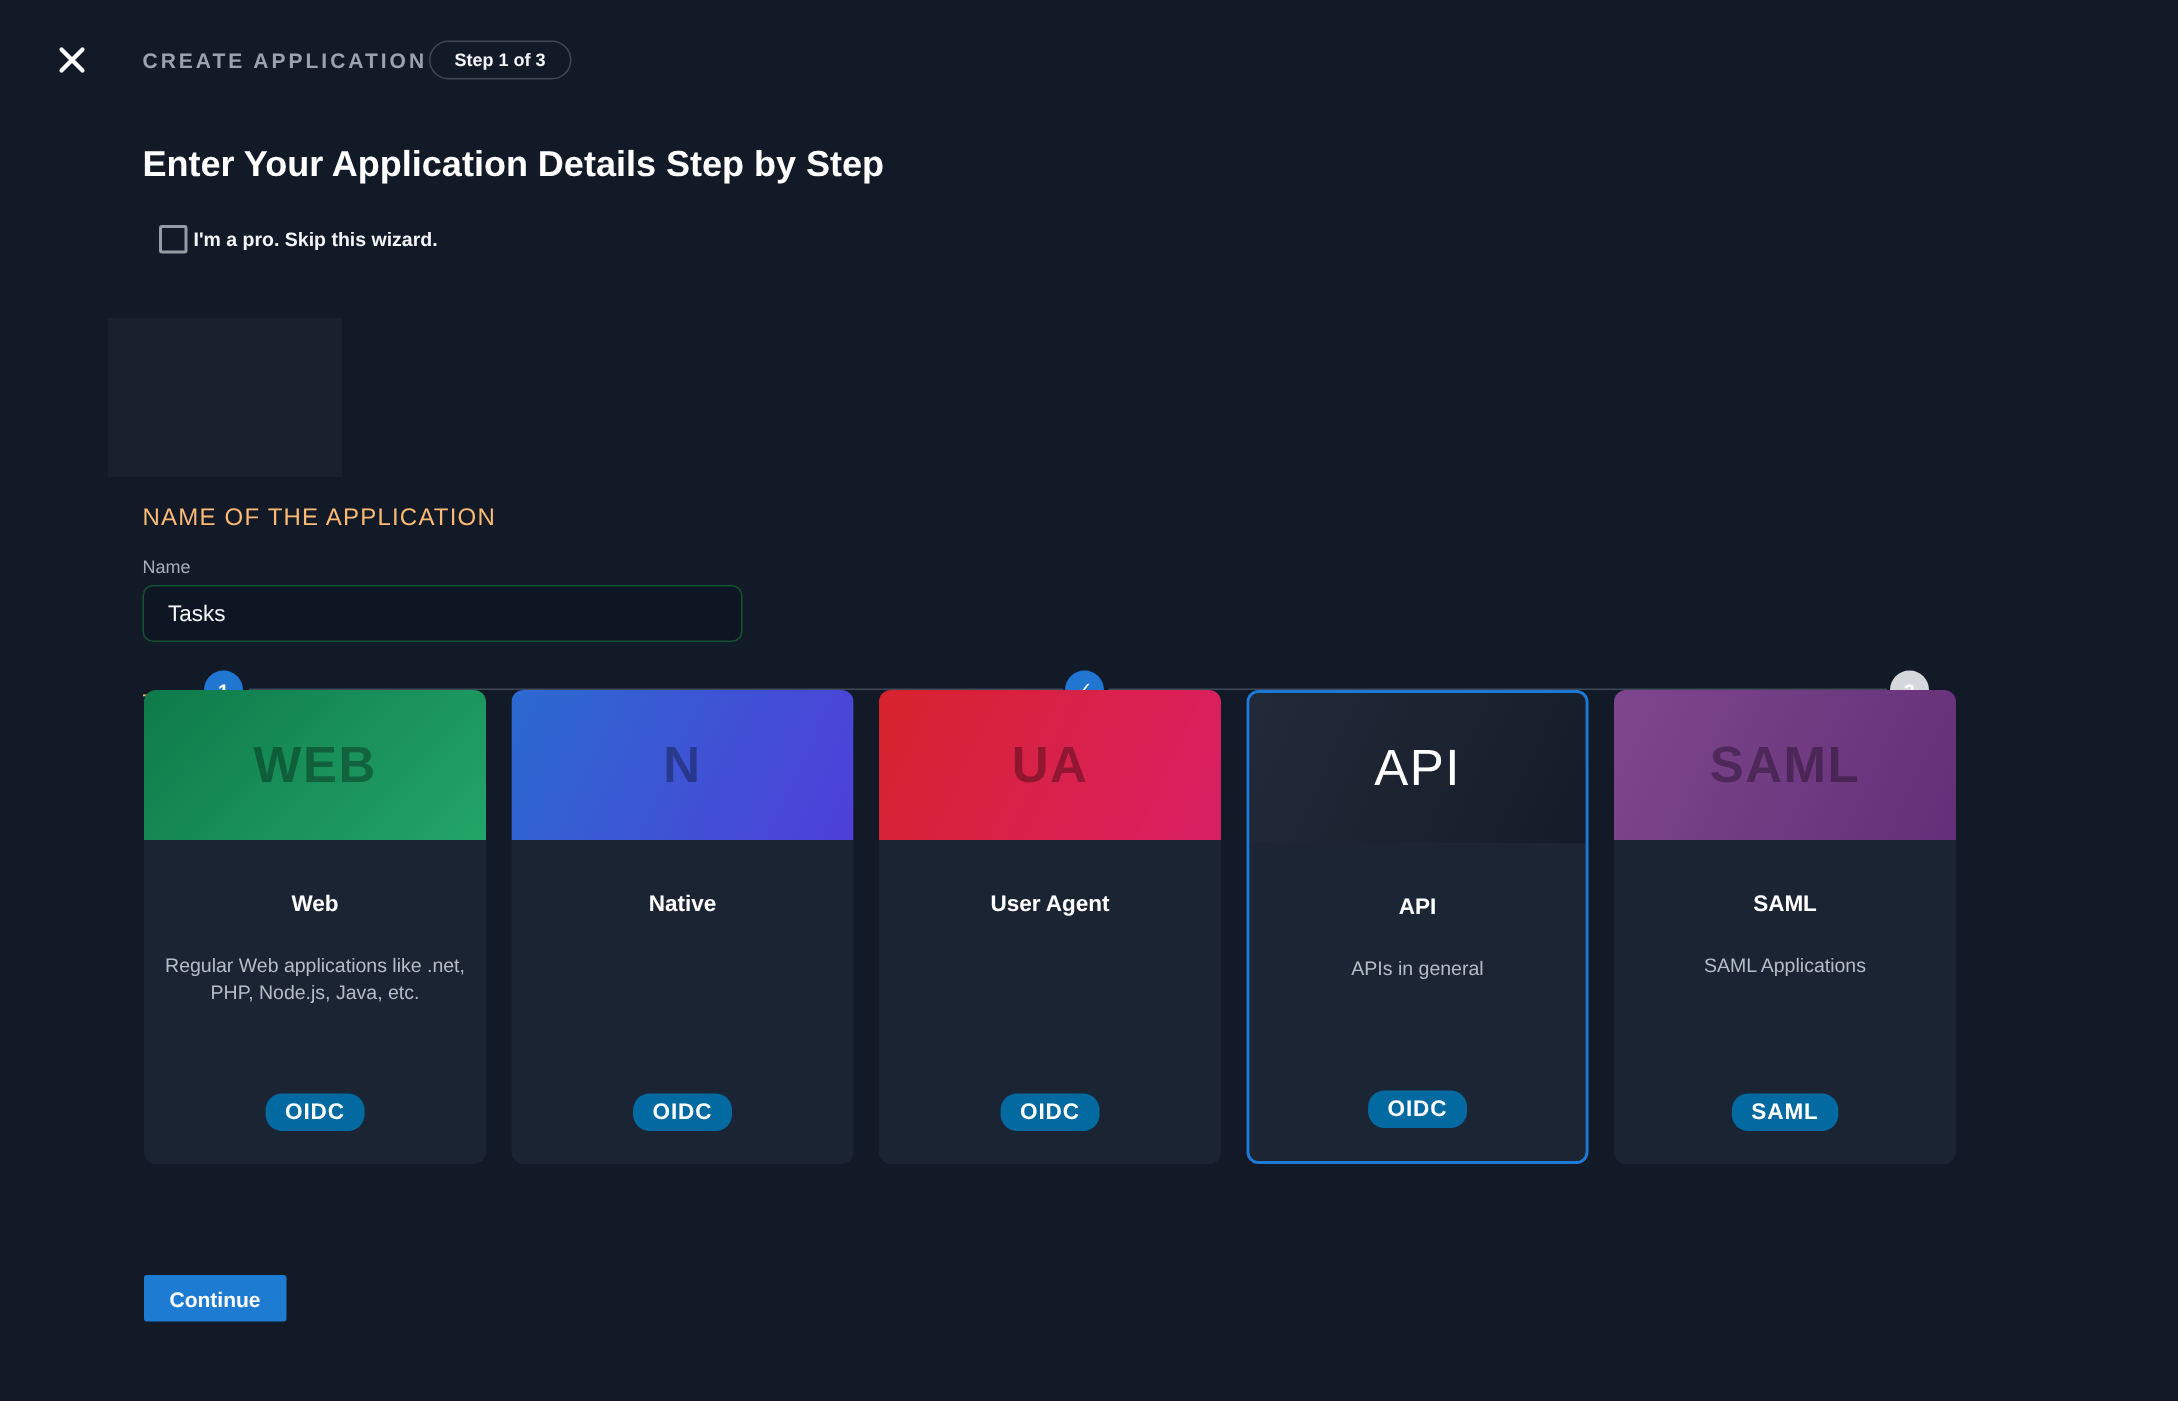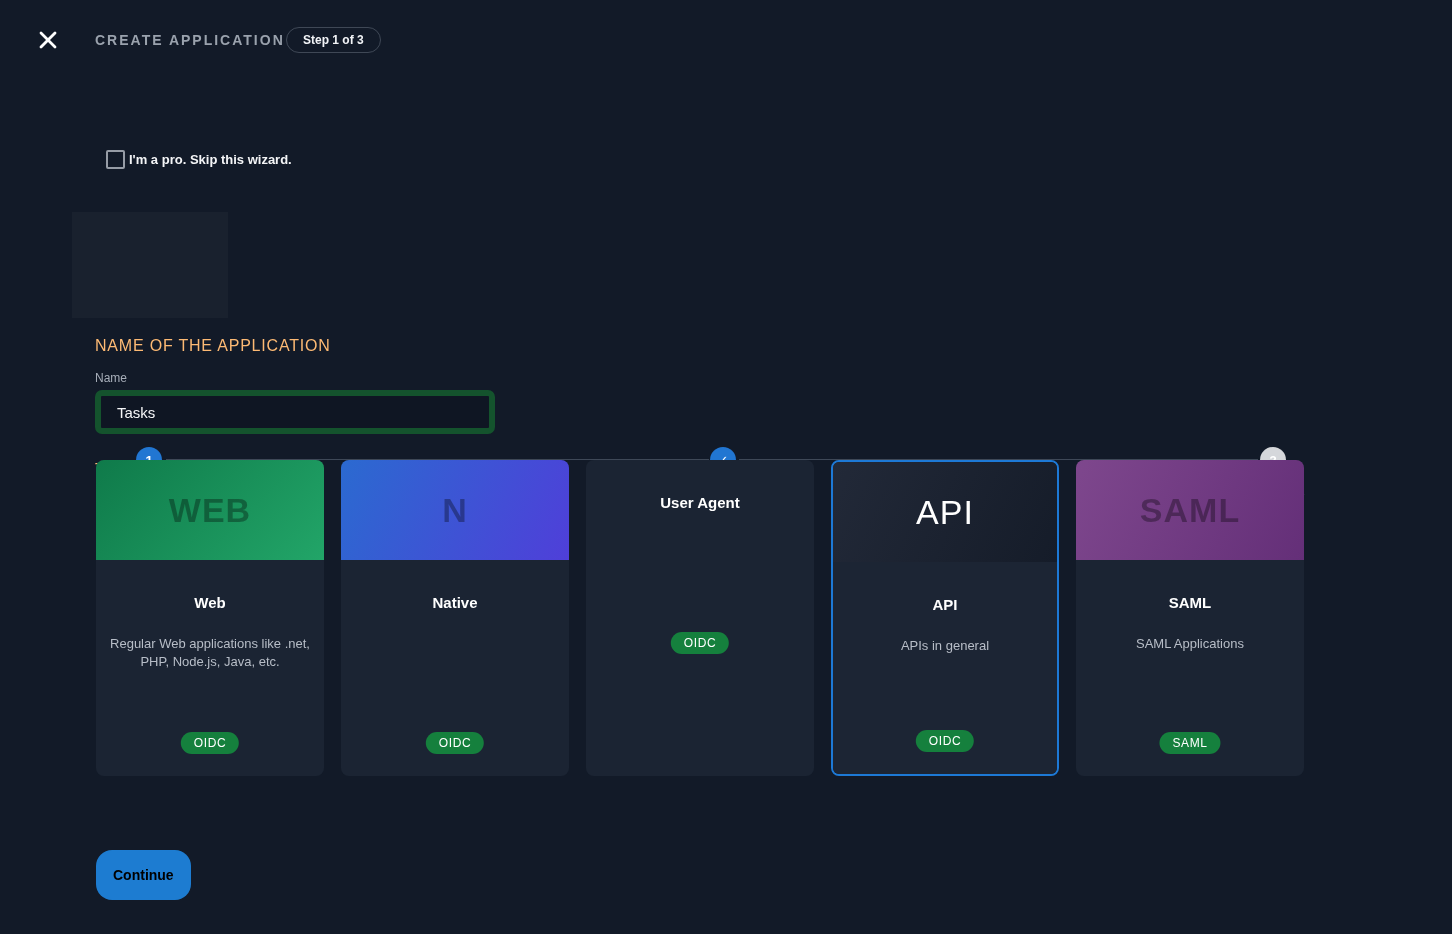--- a/index.html
+++ b/index.html
@@ -131,21 +131,21 @@
     position: absolute;
     left: 95px; top: 371px;
     font-size: 12px;
     color: #a7aeb9;
   }
   .name-input {
     position: absolute;
     left: 95px; top: 390px;
     width: 400px; height: 38px;
     background: rgba(0,0,0,0.12);
-    border: 6px solid #14532d;
+    border: 1px solid #14532d;
     border-radius: 7px;
     color: #f5f6f8;
     font-size: 15px;
     padding: 16px 16px;
     font-family: "Liberation Sans", sans-serif;
     outline: none;
   }
 
   
   .cards {
@@ -193,39 +193,39 @@
     font-size: 13px;
     line-height: 1.35;
     text-align: center;
     color: #b7bdc7;
   }
   .card-badge {
     position: absolute;
     bottom: 22px;
     left: 50%;
     transform: translateX(-50%);
-    background: #15803d;
+    background: #0369a1;
     border-radius: 11px;
     padding: 4px 13px;
-    font-size: 12px;
-    font-weight: 400;
+    font-size: 15px;
+    font-weight: 700;
     letter-spacing: 0.6px;
     color: #ffffff;
   }
 
   
   .continue-btn {
     position: absolute;
     left: 96px; top: 850px;
-    height: 50px;
+    height: 31px;
     padding: 0 17px;
     background: #1d7cd1;
     border: none;
-    border-radius: 16px;
-    color: #000000;
+    border-radius: 2px;
+    color: #ffffff;
     font-size: 14px;
     font-weight: 700;
     font-family: "Liberation Sans", sans-serif;
     cursor: pointer;
   }
 </style>
 </head>
 <body>
 
 <div class="page">
@@ -234,20 +234,21 @@
     <span>
       <svg width="20" height="20" viewBox="0 0 20 20">
         <line x1="3" y1="3" x2="17" y2="17" stroke="#ffffff" stroke-width="2.8" stroke-linecap="round"></line>
         <line x1="17" y1="3" x2="3" y2="17" stroke="#ffffff" stroke-width="2.8" stroke-linecap="round"></line>
       </svg>
     </span>
   </button>
   <div class="modal-title">CREATE APPLICATION</div>
   <div class="step-pill">Step 1 of 3</div>
 
+  <h1 class="wizard-heading">Enter Your Application Details Step by Step</h1>
 
   <label class="skip-row">
     <input type="checkbox" class="skip-checkbox" style="">
     <span class="skip-label">I'm a pro. Skip this wizard.</span>
   </label>
 
   <div class="stepper">
     <div class="stepper-highlight"></div>
 
     <div class="step-line" style="left:166px; width:543px;"></div>
@@ -285,20 +286,23 @@
       <div class="card-header" style="background: linear-gradient(115deg, rgb(43, 106, 208), rgb(79, 63, 217));">
         <span class="card-abbr">N</span>
       </div>
       <div class="card-body">
         <div class="card-title">Native</div>
         <div class="card-badge">OIDC</div>
       </div>
     </div>
 
     <div class="card">
+      <div class="card-header" style="background: linear-gradient(115deg, rgb(216, 35, 45), rgb(217, 32, 101));">
+        <span class="card-abbr">UA</span>
+      </div>
       <div class="card-body">
         <div class="card-title">User Agent</div>
         <div class="card-badge">OIDC</div>
       </div>
     </div>
 
     <div class="card selected">
       <div class="card-header" style="background: linear-gradient(115deg, rgb(34, 41, 56), rgb(21, 28, 41));">
         <span class="card-abbr">API</span>
       </div>

